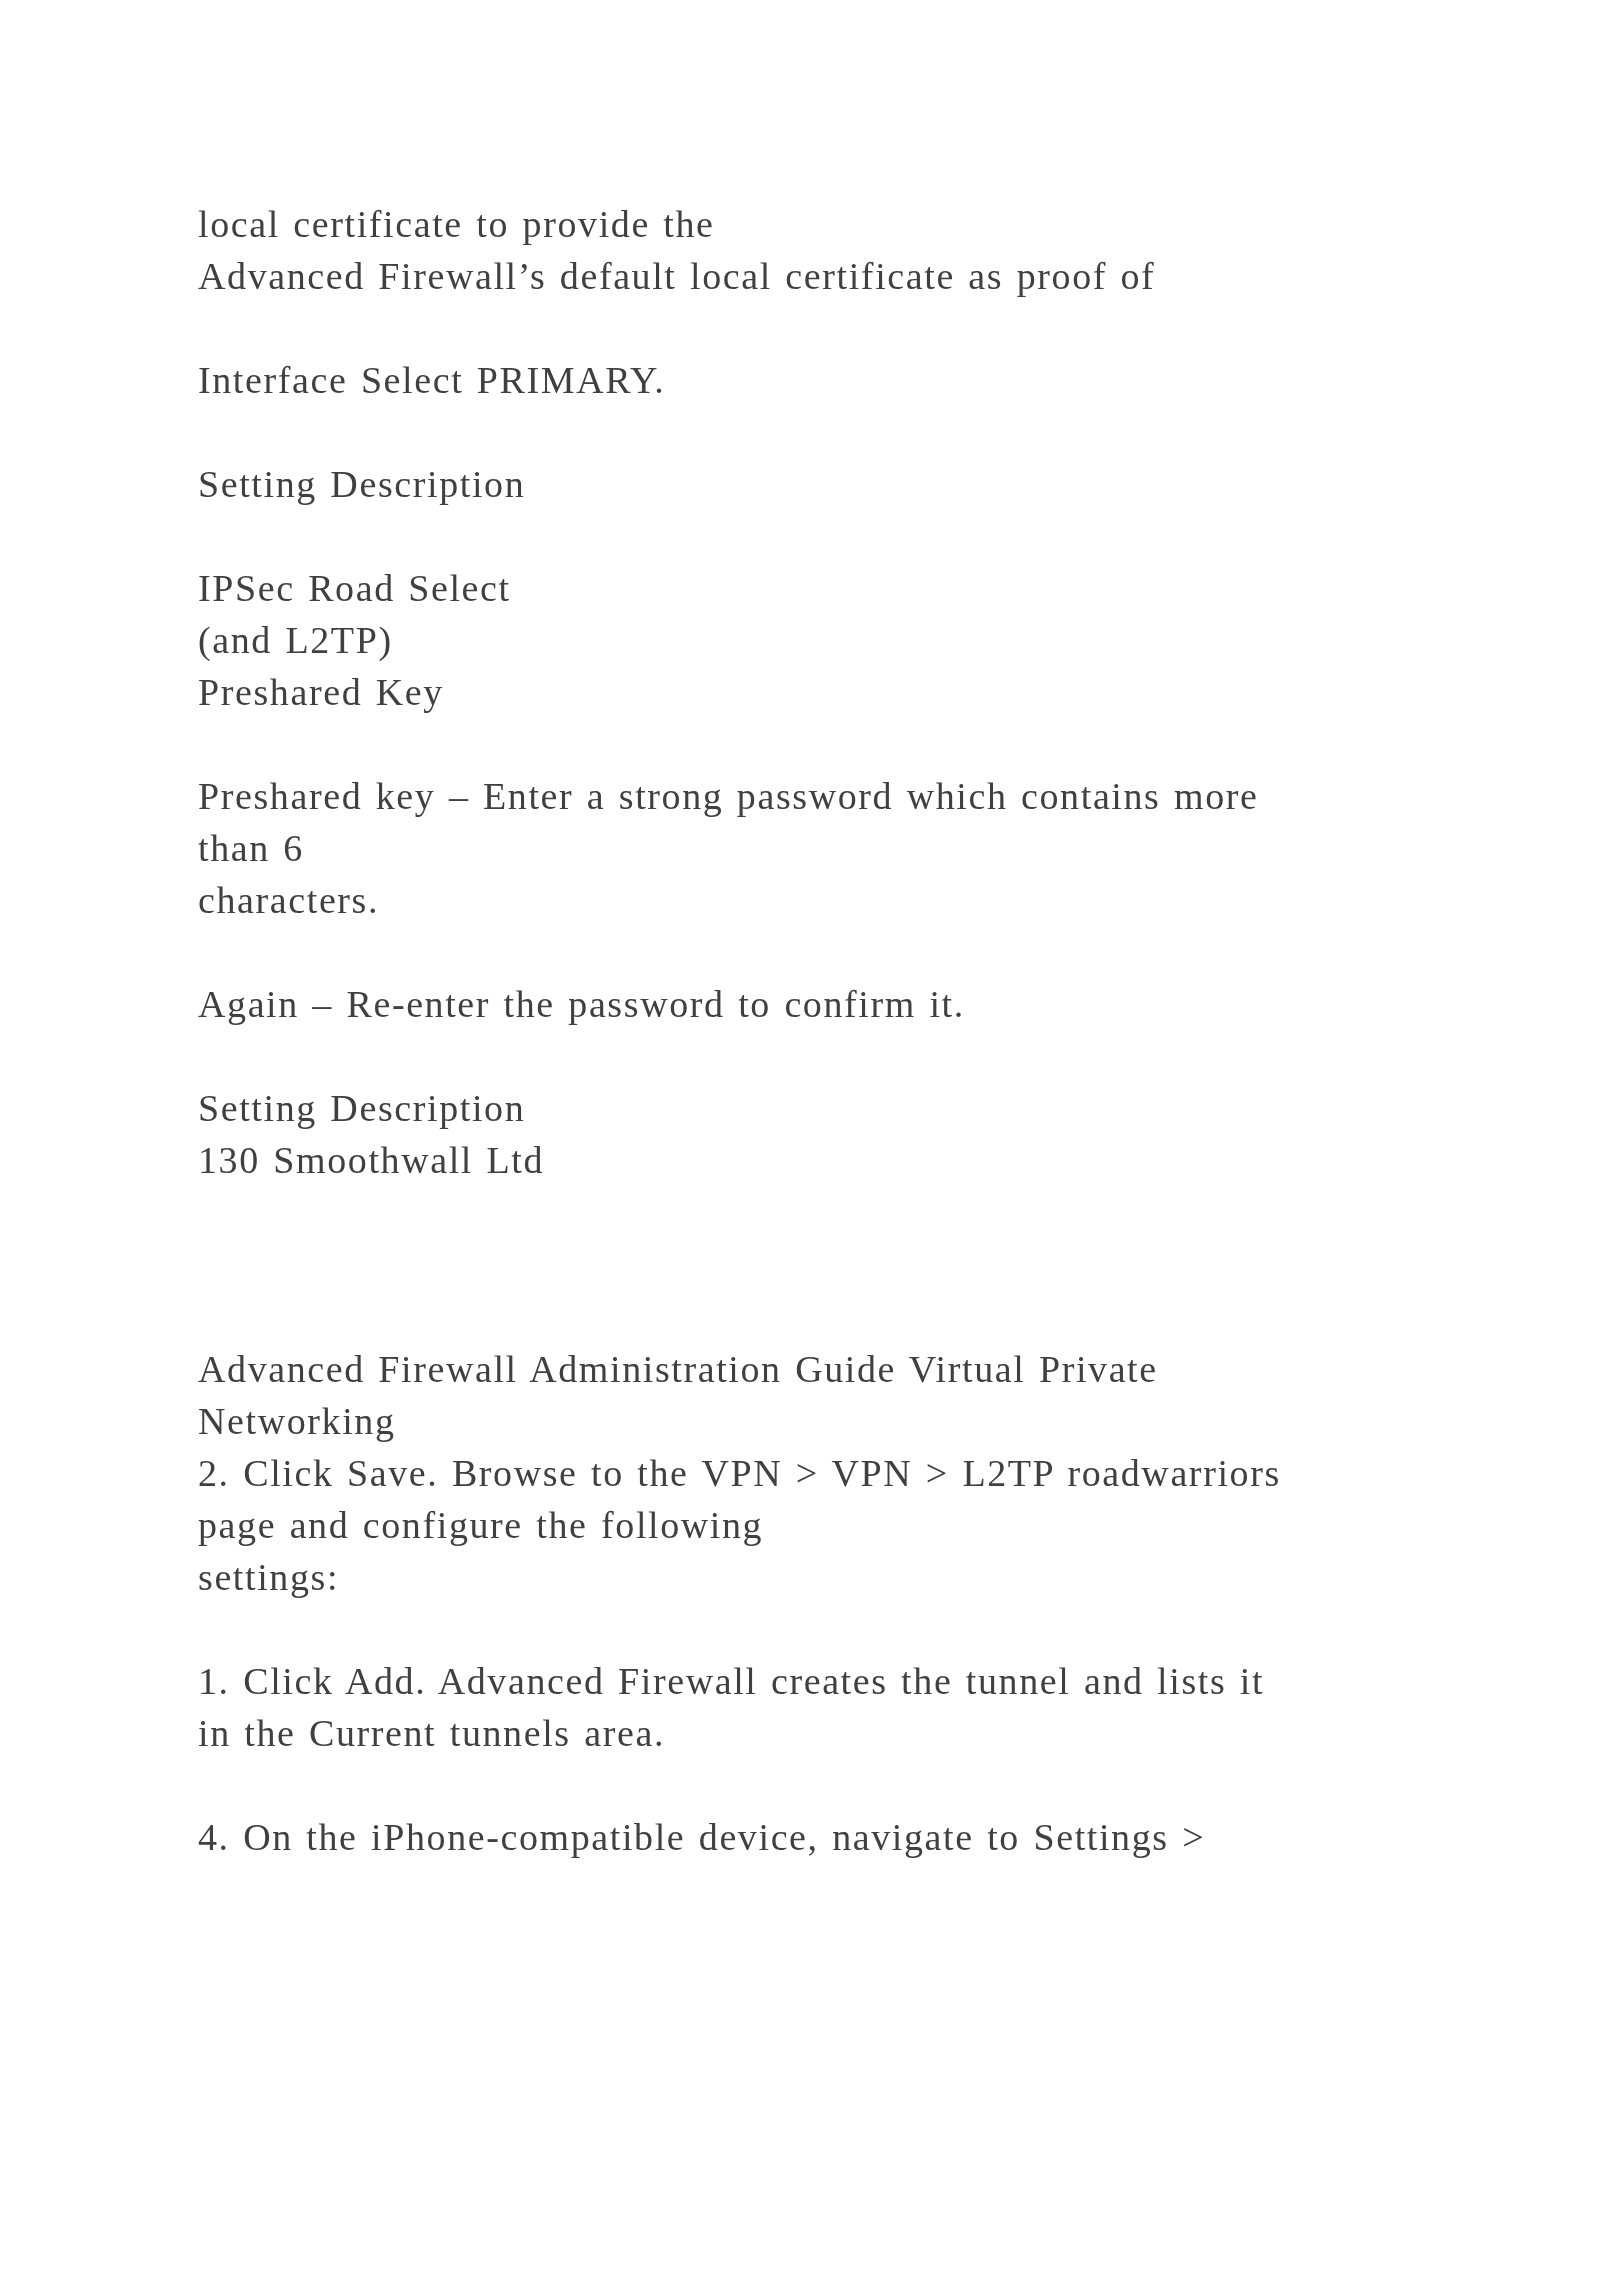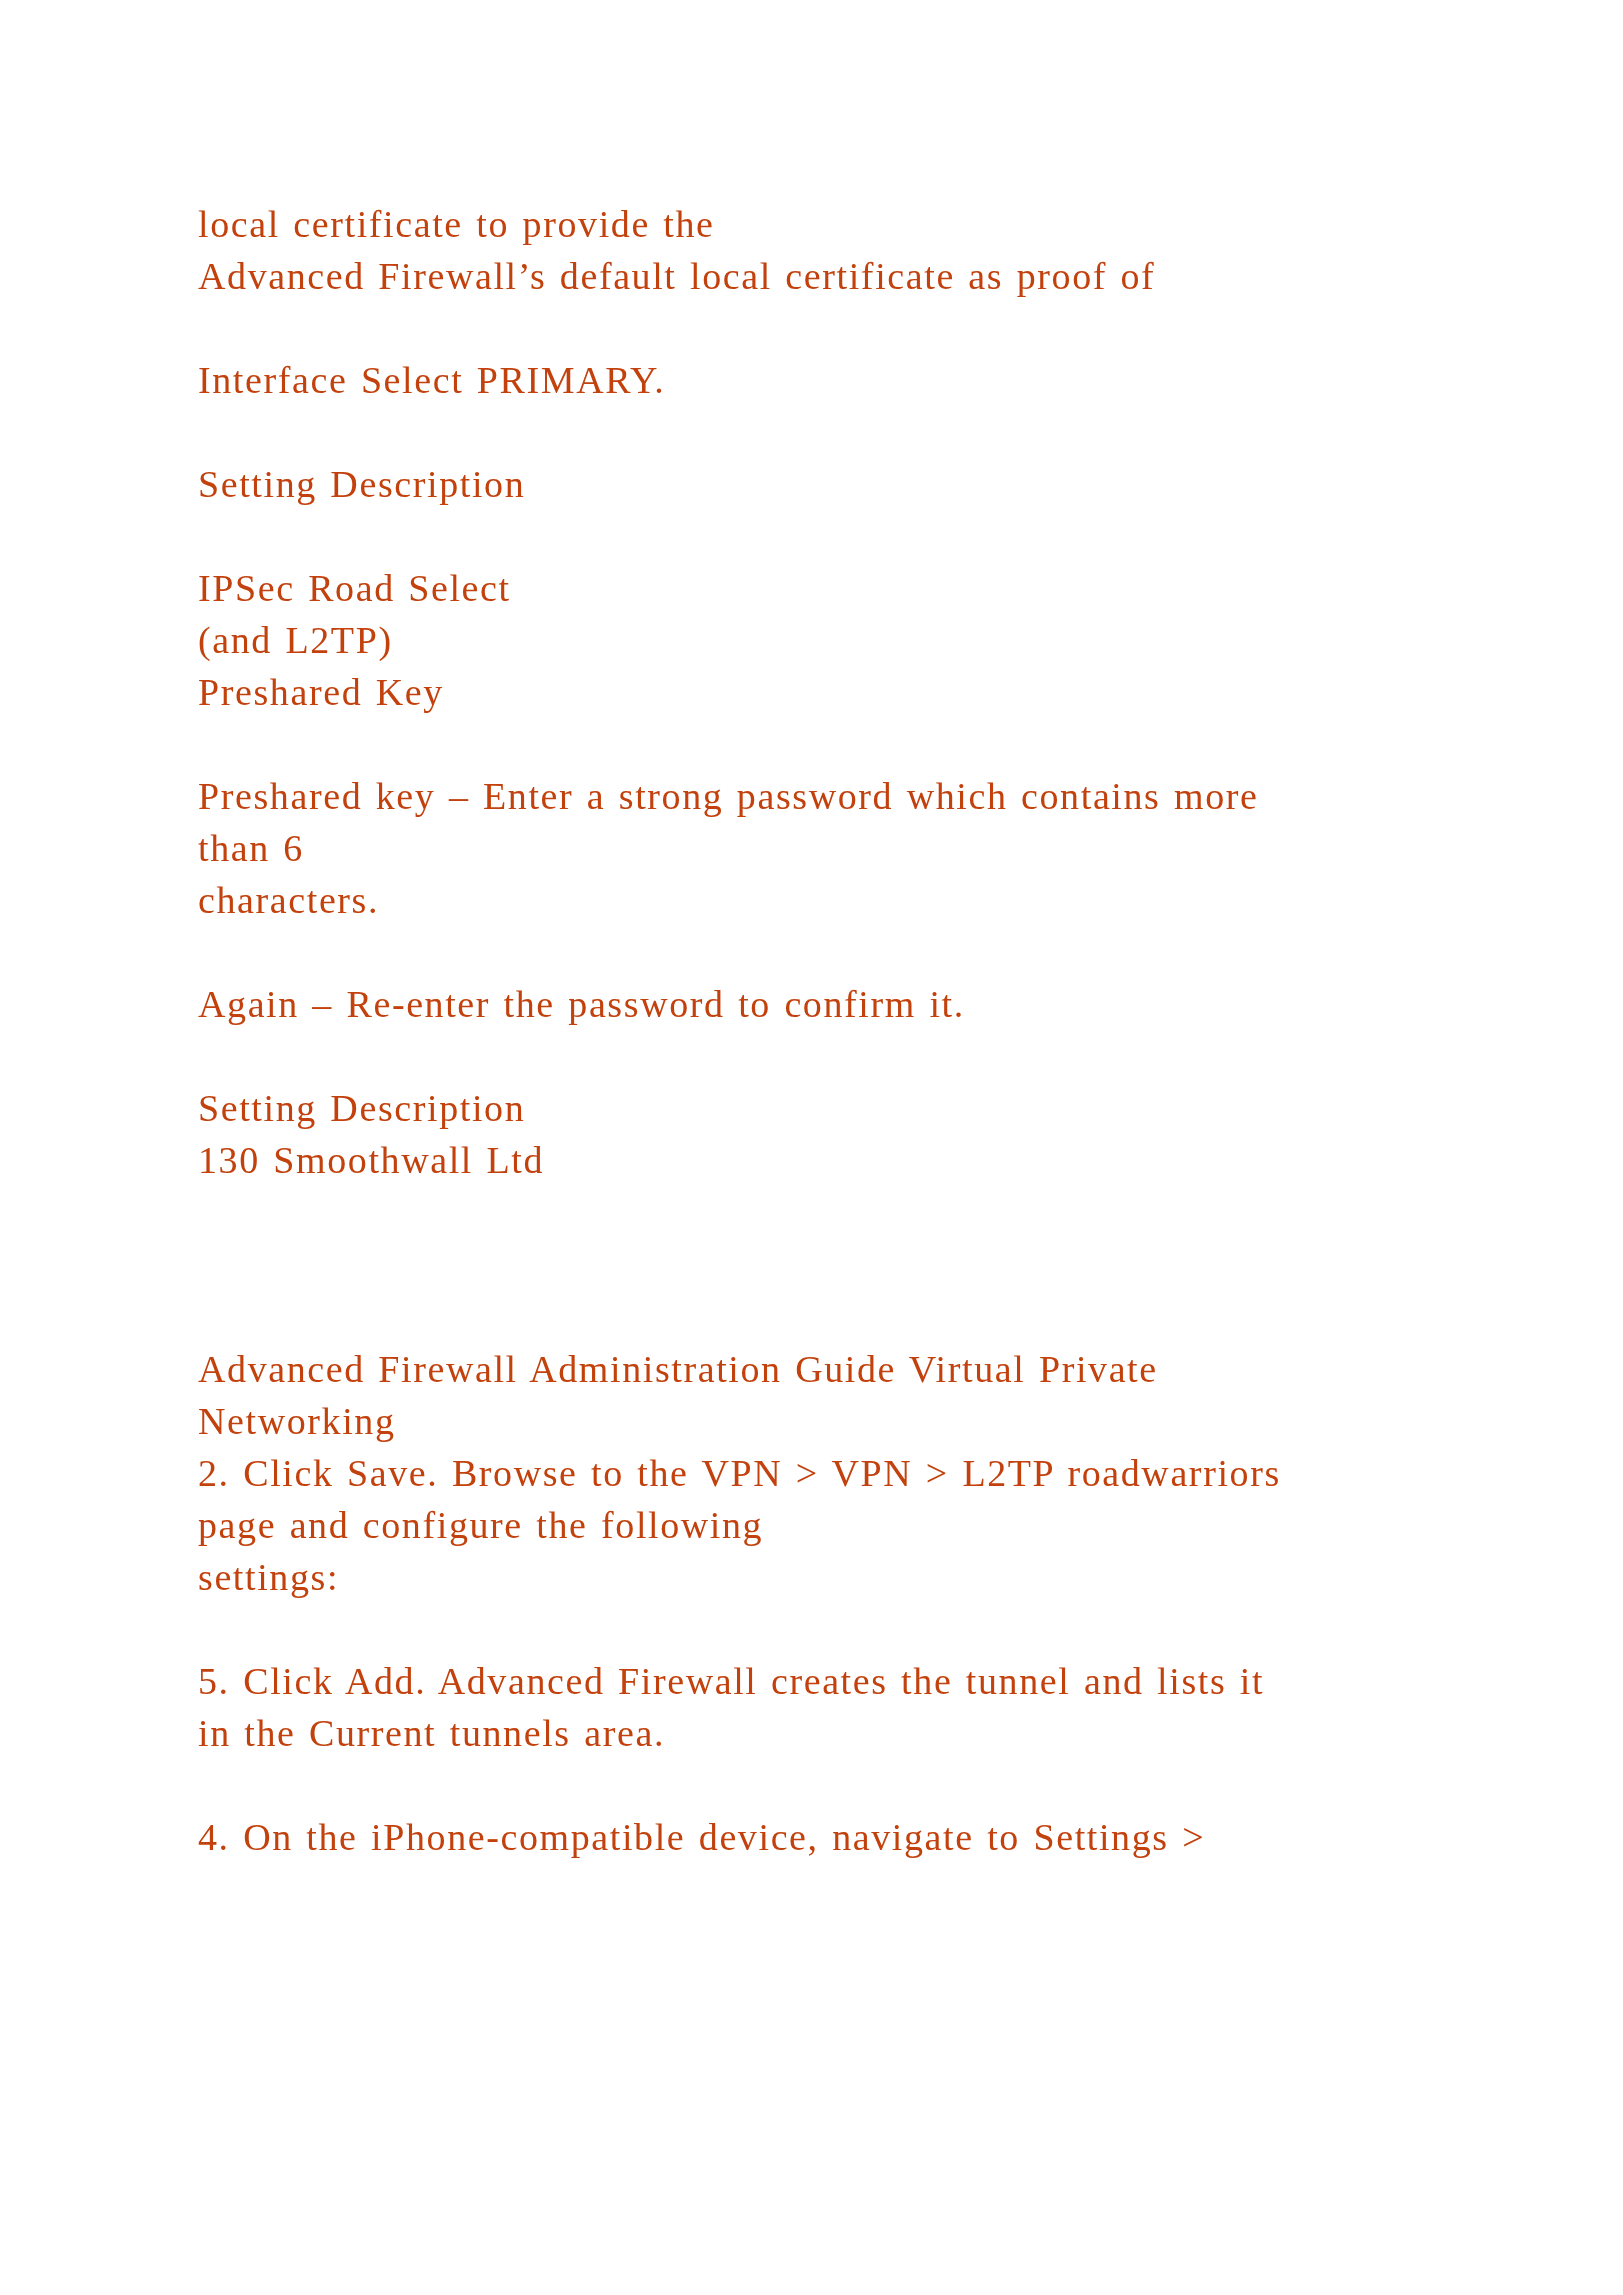--- a/index.html
+++ b/index.html
@@ -1,20 +1,20 @@
 <!DOCTYPE html>
 <html style="font-size:12.7px"><head>
 <meta charset="utf-8">
 <style>
   html, body { margin: 0; padding: 0; background: #ffffff; }
   body { width: 1623px; height: 2295px; position: relative; overflow: hidden; }
   .page {
     position: absolute; left: 198px; top: 198px; width: 1268px;
     font-family: "Liberation Serif", "DejaVu Serif", serif;
-    font-size: 38px; line-height: 52px; color: #c2410c;
+    font-size: 38px; line-height: 52px; color: #404040;
     letter-spacing: 1.6px; word-spacing: 2.4px;
   }
   .line { display: block; white-space: pre; height: 52px; }
   .gap { display: block; height: 52px; }
   .gap-lg { display: block; height: 157px; }
 </style>
 </head>
 <body>
 
 <div class="page">
@@ -54,21 +54,21 @@
   <span class="gap-lg"></span>
   <div>
     <span class="line">Advanced Firewall Administration Guide Virtual Private</span>
     <span class="line">Networking</span>
     <span class="line">2. Click Save. Browse to the VPN &gt; VPN &gt; L2TP roadwarriors</span>
     <span class="line">page and configure the following</span>
     <span class="line">settings:</span>
   </div>
   <span class="gap"></span>
   <div>
-    <span class="line">5. Click Add. Advanced Firewall creates the tunnel and lists it</span>
+    <span class="line">1. Click Add. Advanced Firewall creates the tunnel and lists it</span>
     <span class="line">in the Current tunnels area.</span>
   </div>
   <span class="gap"></span>
   <div>
     <span class="line">4. On the iPhone-compatible device, navigate to Settings &gt;</span>
   </div>
 </div>
 
 
 </body></html>

